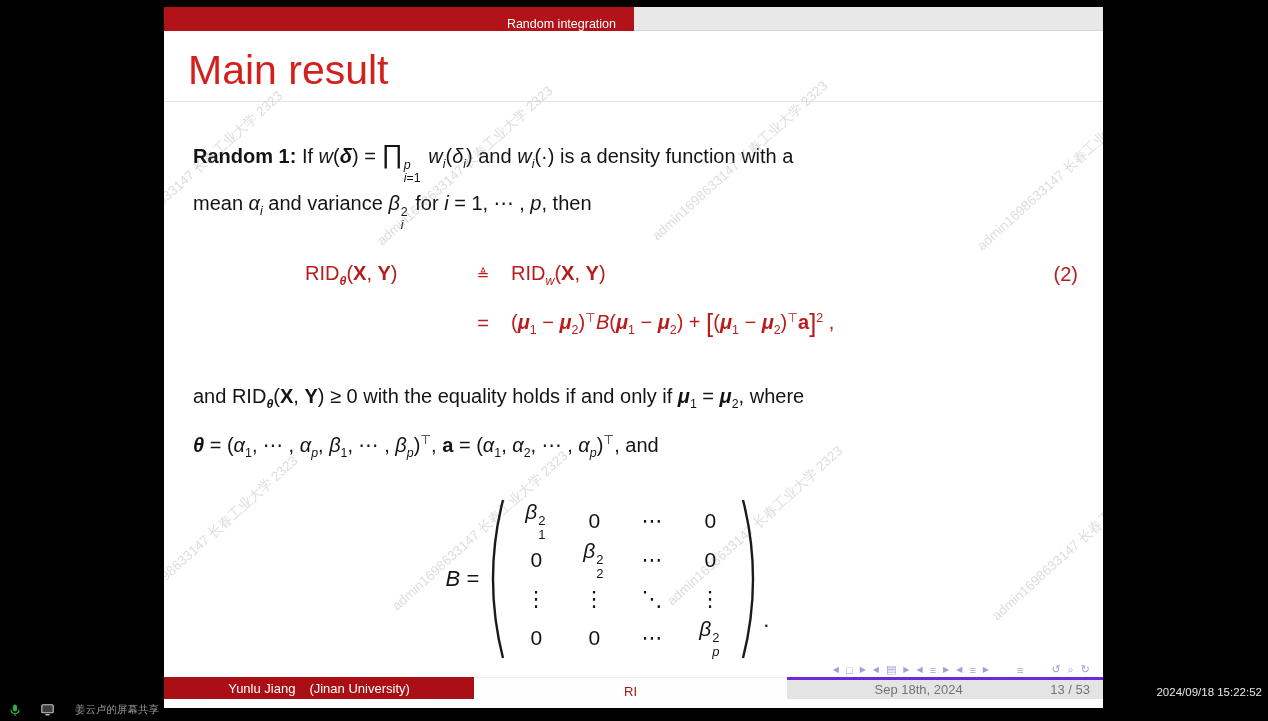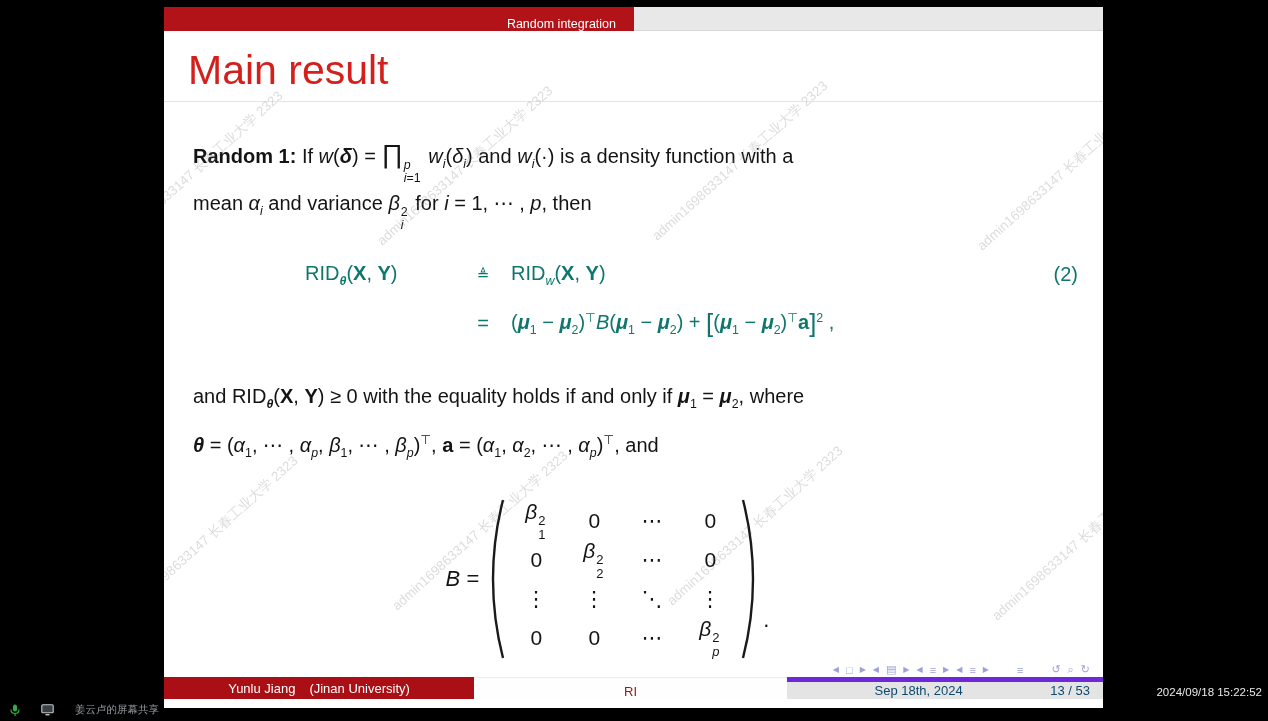--- a/index.html
+++ b/index.html
@@ -15,21 +15,21 @@
   .hdr-gray{flex:1;background:#e8e8e8;border-bottom:1px solid #d6d6d6;}
 
   .slide-title{margin:20px 0 0 24px;font-size:41px;color:#d3201c;line-height:38px;}
   .title-rule{margin-top:12px;border-top:1px solid #e4e4e4;height:0;}
 
   .body-text{color:#141414;font-size:20px;line-height:36px;}
   .theorem{margin:34px 58px 0 29px;}
   .para{margin:28px 58px 0 29px;}
 
   
-  .equation{position:relative;margin:22px 12px 0 141px;width:798px;color:#0f766e;font-size:20px;}
+  .equation{position:relative;margin:22px 12px 0 141px;width:798px;color:#b91c1c;font-size:20px;}
   .eq-row{display:flex;align-items:center;}
   .eq-row1{height:42px;}
   .eq-row2{height:54px;}
   .eq-lhs{width:150px;}
   .eq-rel{width:56px;text-align:center;}
   .eq-rel1{font-size:15px;}
   .eq-num{position:absolute;right:25px;top:9px;font-size:20px;}
 
   
   .ss{display:inline-flex;flex-direction:column;align-items:flex-start;vertical-align:-0.5em;
@@ -53,22 +53,22 @@
           color:#9fa1d6;font-size:11px;user-select:none;}
   .navbar .tri{font-size:8px;}
   .navbar .gap{width:14px;}
 
   
   .slide-footer{position:absolute;left:0;bottom:9px;width:939px;height:22px;display:flex;font-size:13px;}
   .ftr-red{width:310px;background:#a90f14;color:#fff;display:flex;align-items:center;
            justify-content:center;gap:14px;}
   .ftr-white{width:313px;background:#fefefe;color:#96150c;display:flex;align-items:flex-end;
              justify-content:center;border-top:1px solid #eee;box-sizing:border-box;}
-  .ftr-gray{flex:1;background:#e4e4e4;color:#0c4a6e;display:flex;align-items:center;
-            border-top:5px solid #6d28d9;box-sizing:border-box;}
+  .ftr-gray{flex:1;background:#e4e4e4;color:#737373;display:flex;align-items:center;
+            border-top:3px solid #6d28d9;box-sizing:border-box;}
   .ftr-date{flex:1;text-align:center;}
   .ftr-page{padding-right:13px;}
 
   
   .wm{position:absolute;white-space:nowrap;color:rgba(138,138,138,0.30);font-size:13.5px;
       transform:rotate(-42deg);pointer-events:none;}
   .wm:nth-of-type(1){left:-84px;top:155px;}
   .wm:nth-of-type(2){left:186px;top:150px;}
   .wm:nth-of-type(3){left:461px;top:145px;}
   .wm:nth-of-type(4){left:786px;top:155px;}

